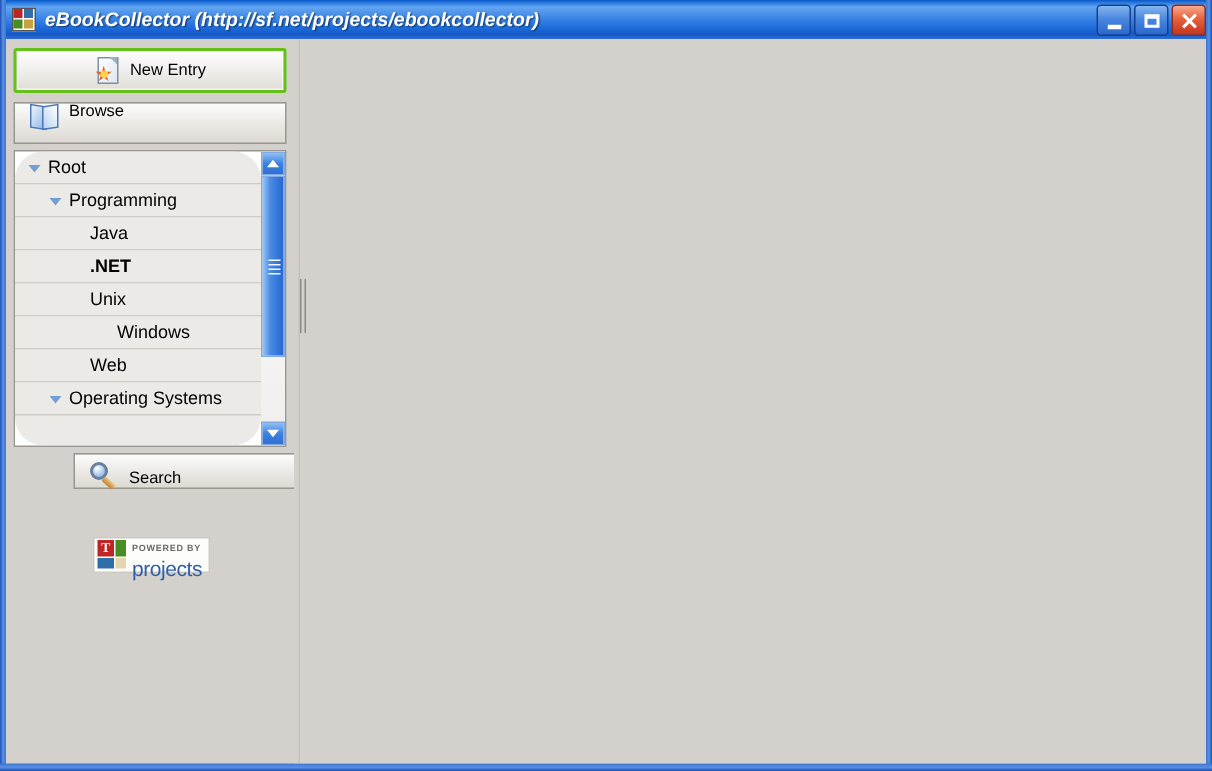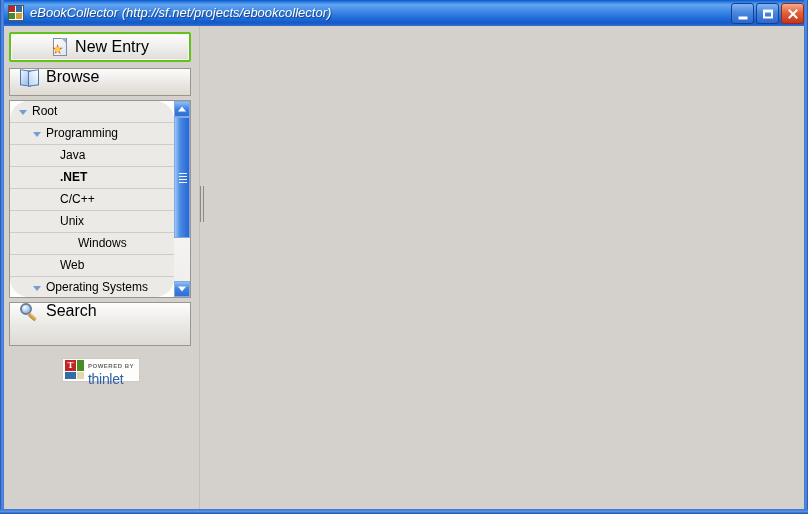--- a/index.html
+++ b/index.html
@@ -20,21 +20,21 @@
   
   .titlebar{position:absolute;left:0;top:0;width:808px;height:26px;
     background:linear-gradient(to bottom,
       #0a58c8 0%, #2e7ee4 8%, #63a5f0 18%, #3d87e6 45%,
       #1f6ddc 70%, #1558c6 88%, #2f6fd0 100%);
     box-sizing:border-box;overflow:hidden;}
   .title-icon{position:absolute;left:8px;top:5px;width:16px;height:16px;
     background:#fff;border:1px solid #555;box-sizing:border-box;}
   .ti-q{position:absolute;width:6px;height:6px;}
   .title-text{position:absolute;left:30px;top:3px;height:20px;line-height:20px;
-    color:#ffffff;font-size:13px;font-weight:normal;font-style:italic;
+    color:#ffffff;font-size:13px;font-weight:bold;font-style:italic;
     letter-spacing:0px;white-space:nowrap;
     text-shadow:1px 1px 1px rgba(0,0,0,.45);}
 
   .winbtns{position:absolute;right:4px;top:3px;height:21px;display:flex;gap:2px;}
   .wb{width:23px;height:21px;border:1px solid #15408f;border-radius:3px;
       box-sizing:border-box;position:relative;cursor:pointer;}
   .wb.min{background:linear-gradient(to bottom,#84b5ef,#4a87de 45%,#2a68cd);}
   .wb.max{background:linear-gradient(to bottom,#84b5ef,#4a87de 45%,#2a68cd);}
   .wb.close{background:linear-gradient(to bottom,#f7a98e,#e4633a 45%,#c8331a);
             border-color:#9c2a12;}
@@ -58,30 +58,30 @@
        font-family:"Liberation Serif",serif;line-height:34px;}
   .wm1 sup{font-size:9px;letter-spacing:0;vertical-align:super;}
   .wm2{font-size:11px;color:#c9c5c1;letter-spacing:1px;margin-top:2px;}
 
   
   .leftpanel{position:absolute;left:0;top:0;width:192px;height:483px;}
 
   .btnbig{position:absolute;left:5px;width:182px;box-sizing:border-box;
      background:linear-gradient(to bottom,#fcfcfc,#eceae6 50%,#ddd9d3);
      border:1px solid #9a968f;cursor:pointer;}
-  .btnbig .lbl{font-size:16px;color:#000;line-height:1;}
+  .btnbig .lbl{font-size:11px;color:#000;line-height:1;}
 
   #new-entry{top:6px;height:30px;border:2px solid #63c11a;border-radius:2px;
      display:flex;align-items:center;justify-content:center;gap:8px;
      background:linear-gradient(to bottom,#fdfdfd,#efedea 55%,#e0ddd8);
      box-shadow:inset 0 0 0 1px #f6f6f5;}
   #browse{top:42px;height:28px;display:flex;align-items:flex-start;
      padding-left:10px;gap:8px;}
-  #search{top:276px;height:44px;display:flex;align-items:flex-start;
-     padding-left:10px;gap:8px;}
+  #search{top:276px;height:24px;display:flex;align-items:flex-end;
+     padding-left:10px;gap:8px;margin-left:40px;}
 
   
   .ico{position:relative;flex:0 0 auto;}
   .ico-page{width:16px;height:18px;}
   .ico-page .sheet{position:absolute;left:2px;top:0;width:12px;height:16px;
      background:linear-gradient(to bottom right,#ffffff,#dce6f2);
      border:1px solid #7f8fa6;}
   .ico-page .fold{position:absolute;right:1px;top:0;width:0;height:0;
      border-left:5px solid transparent;border-top:5px solid #9fb0c6;}
   .ico-page .star{position:absolute;left:1px;top:6px;width:11px;height:11px;
@@ -246,23 +246,20 @@
               <span class="tw hollow" style="left: 20px;"></span>
               <span class="tlabel" style="left: 36px;">Programming</span>
             </div>
             <div class="trow">
               <span class="tlabel" style="left: 50px;">Java</span>
             </div>
             <div class="trow">
               <span class="tlabel" style="left: 50px; font-weight: bold;">.NET</span>
             </div>
             <div class="trow">
-              <span class="tlabel" style="left: 50px;">C/C++</span>
-            </div>
-            <div class="trow">
               <span class="tlabel" style="left: 50px;">Unix</span>
             </div>
             <div class="trow">
               <span class="tlabel" style="left: 68px;">Windows</span>
             </div>
             <div class="trow">
               <span class="tlabel" style="left: 50px;">Web</span>
             </div>
             <div class="trow">
               <span class="tw hollow" style="left: 20px;"></span>
@@ -302,21 +299,21 @@
         <span class="tl-mark">
           <span class="q1">
               <b>T</b>
             </span>
           <span class="q2"></span>
             <span class="q3"></span>
             <span class="q4"></span>
         </span>
         <span class="tl-txt">
           <span class="tl-pb">POWERED BY</span>
-          <div class="tl-nm">thinlet</div>
+          <div class="tl-nm">projects</div>
         </span>
       </div>
     </div>
 
     <div class="splitter">
       <span class="line"></span>
       <span class="grip">
           <i></i>
           <i></i>
         </span>

